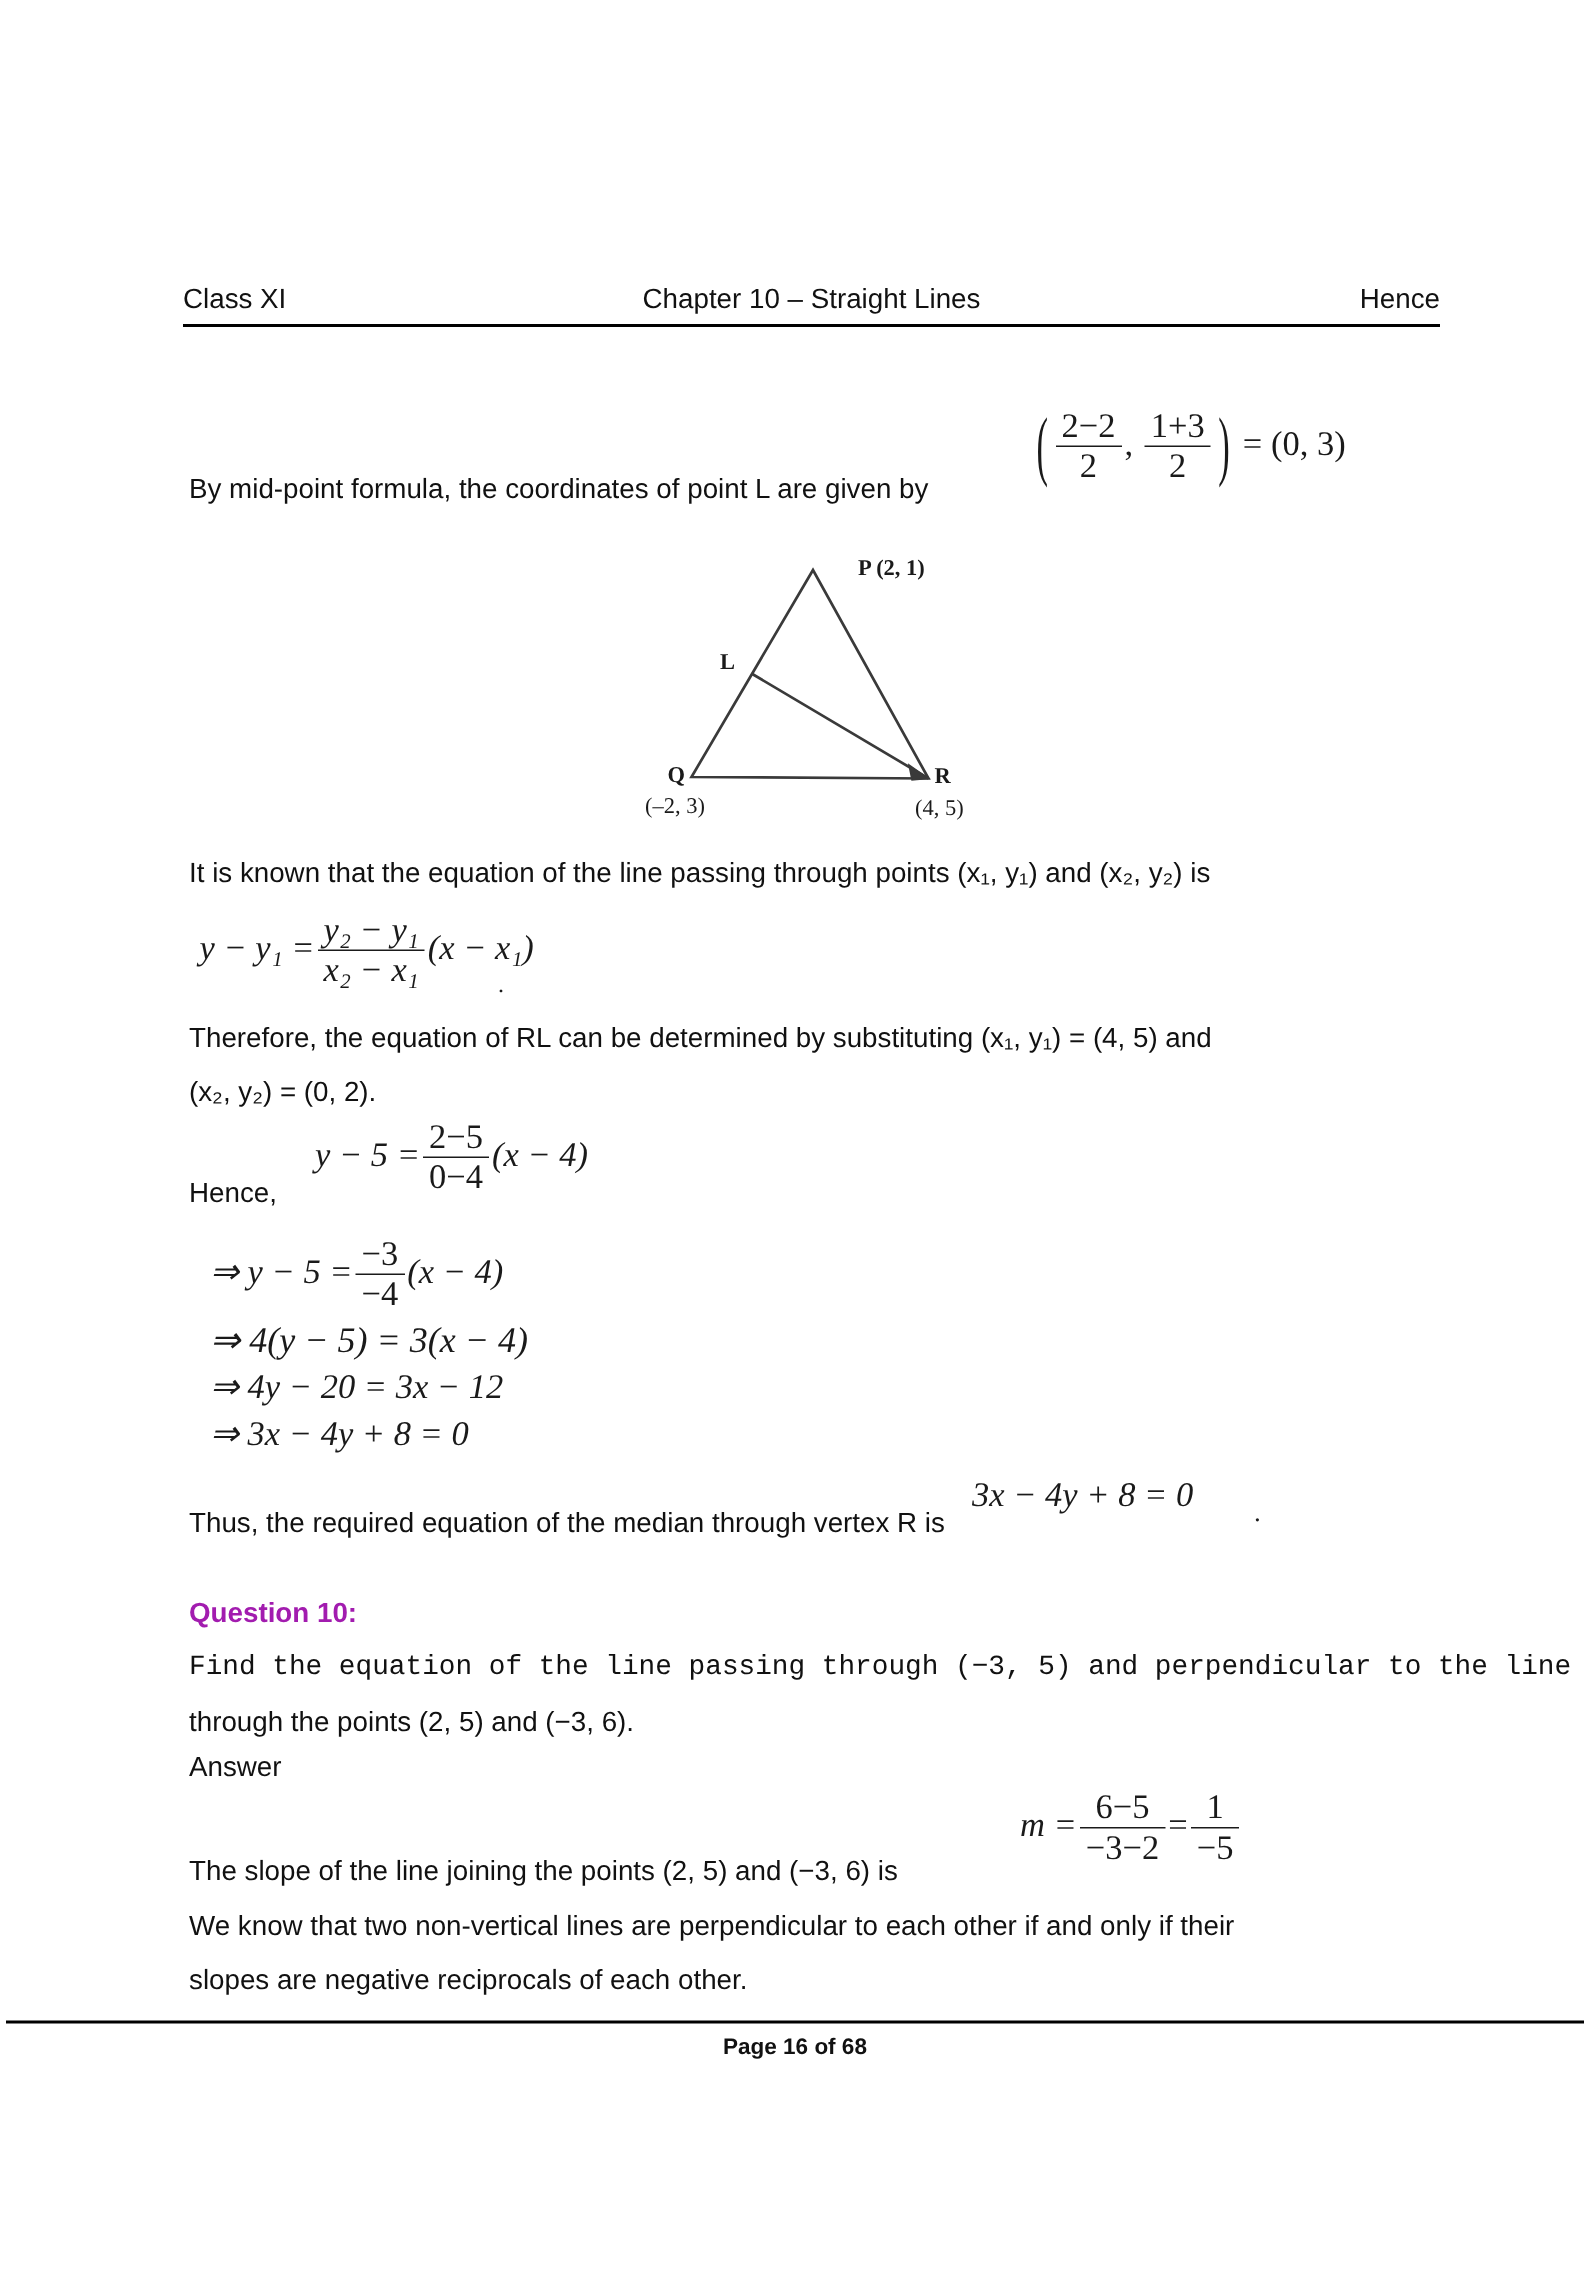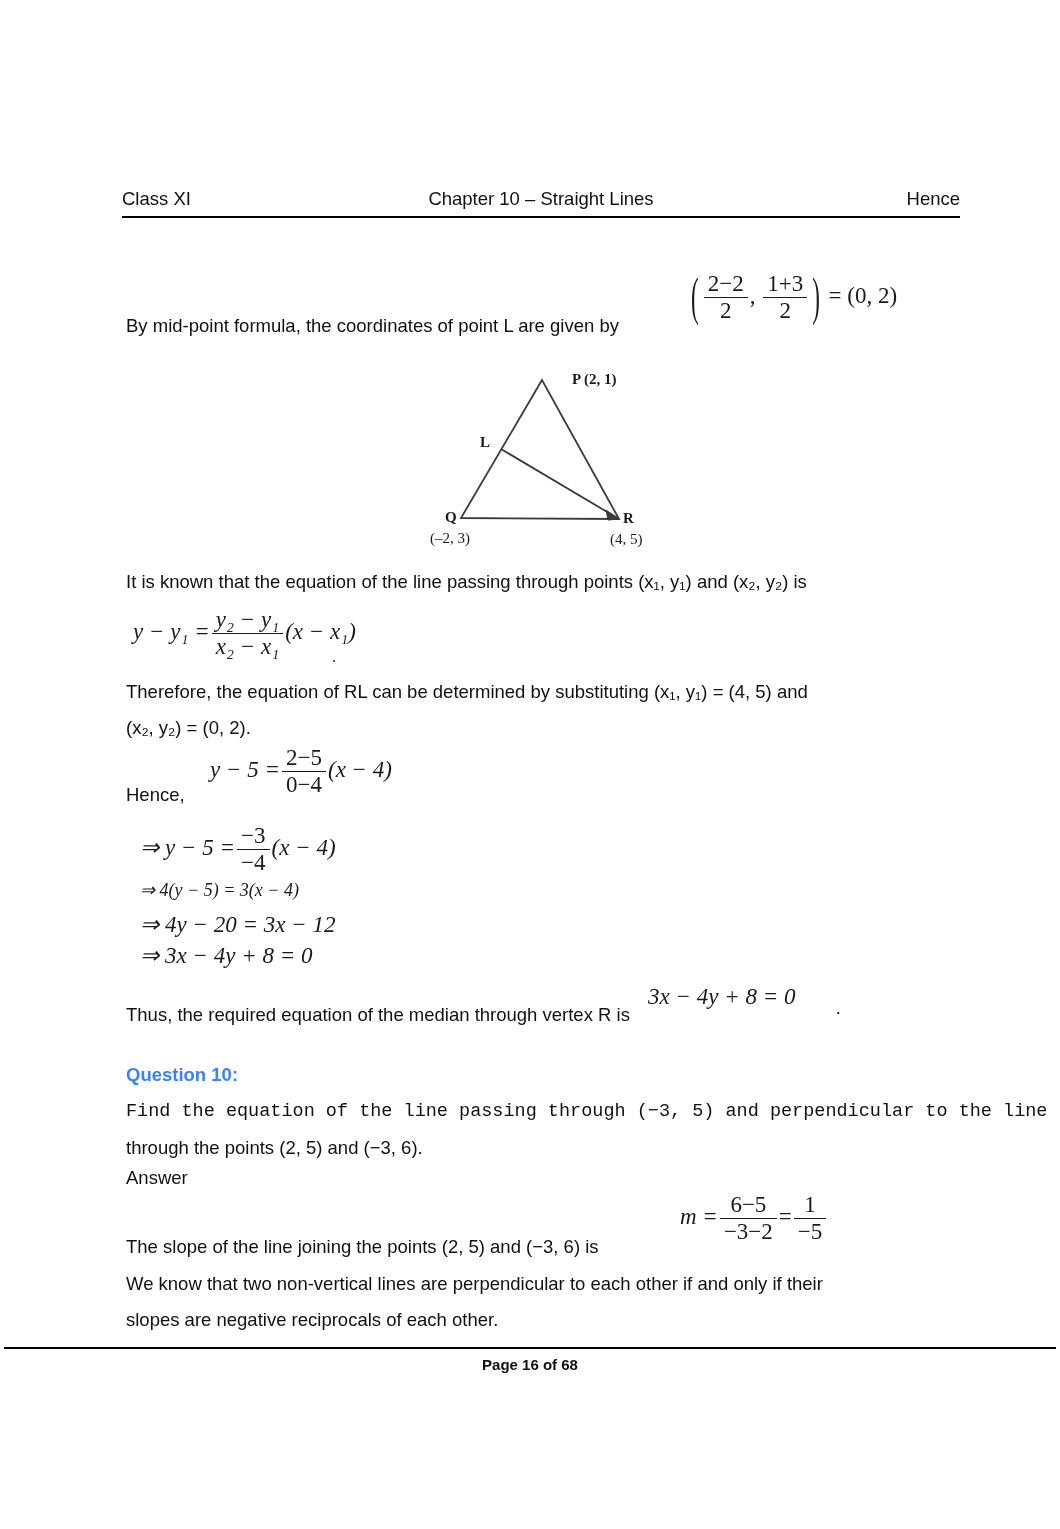--- a/index.html
+++ b/index.html
@@ -59,21 +59,21 @@
     font-size: 18.5px;
     line-height: 38px;
     color: #111111;
     white-space: nowrap;
   }
 
   .qhead {
     position: absolute;
     font-size: 18.5px;
     font-weight: bold;
-    color: #3b82f6;
+    color: #a21caf;
     line-height: 30px;
   }
 
   
   .math {
     position: absolute;
     font-family: "Liberation Serif", serif;
     color: #1a1a1a;
     white-space: nowrap;
   }
@@ -161,21 +161,21 @@
       <span class="hdr-left">Class XI</span>
       <span class="hdr-center">Chapter 10 – Straight Lines</span>
       <span class="hdr-right">Hence</span>
     </div>
   </div>
 
 
   <div class="para" style="left:126px; top:307px;">By mid-point formula, the coordinates of point L are given by</div>
 
   <div class="math" style="left:688px; top:272px; font-size:23px;">
-    <span class="paren-big">(</span><span class="frac"><span class="num">2−2</span><span class="den">2</span></span><span>,&nbsp;</span><span class="frac"><span class="num">1+3</span><span class="den">2</span></span><span class="paren-big">)</span><span>&nbsp;=&nbsp;</span><span>(0, 2)</span>
+    <span class="paren-big">(</span><span class="frac"><span class="num">2−2</span><span class="den">2</span></span><span>,&nbsp;</span><span class="frac"><span class="num">1+3</span><span class="den">2</span></span><span class="paren-big">)</span><span>&nbsp;=&nbsp;</span><span>(0, 3)</span>
   </div>
 
   <div class="figure">
     <svg width="280" height="200" viewBox="0 0 280 200">
 
       <polygon points="122,30 41,168 199,169" fill="none" stroke="#3a3a3a" stroke-width="1.8"></polygon>
 
       <line x1="81" y1="99" x2="199" y2="169" stroke="#3a3a3a" stroke-width="1.8"></line>
 
       <polygon points="199,169 186,160 188,170" fill="#3a3a3a" stroke="#3a3a3a" stroke-width="1"></polygon>
@@ -201,21 +201,21 @@
   <div class="para" style="left:126px; top:776px;">Hence,</div>
 
   <div class="math" style="left:210px; top:746px; font-size:23px;">
     <span class="mi">y − 5 =</span><span class="frac"><span class="num">2−5</span><span class="den">0−4</span></span><span class="mi">(x − 4)</span>
   </div>
 
   <div class="math" style="left:140px; top:824px; font-size:23px;">
     <span class="mi">⇒ y − 5 =</span><span class="frac"><span class="num">−3</span><span class="den">−4</span></span><span class="mi">(x − 4)</span>
   </div>
 
-  <div class="math mi" style="left:140px; top:879px; font-size:18px;">⇒ 4(y − 5) = 3(x − 4)</div>
+  <div class="math mi" style="left:140px; top:879px; font-size:24px;">⇒ 4(y − 5) = 3(x − 4)</div>
   <div class="math mi" style="left:140px; top:911px; font-size:23px;">⇒ 4y − 20 = 3x − 12</div>
   <div class="math mi" style="left:140px; top:942px; font-size:23px;">⇒ 3x − 4y + 8 = 0</div>
 
   <div class="para" style="left:126px; top:996px;">Thus, the required equation of the median through vertex R is</div>
   <div class="math mi" style="left:648px; top:984px; font-size:23px;">3x − 4y + 8 = 0</div>
   <div class="math" style="left:836px; top:998px; font-size:18px;">.</div>
 
   <div class="qhead" style="left:126px; top:1060px;">Question 10:</div>
 
   <div class="para" style="left:126px; top:1093px;font-family:Liberation Mono, monospace;">Find the equation of the line passing through (−3, 5) and perpendicular to the line</div>

